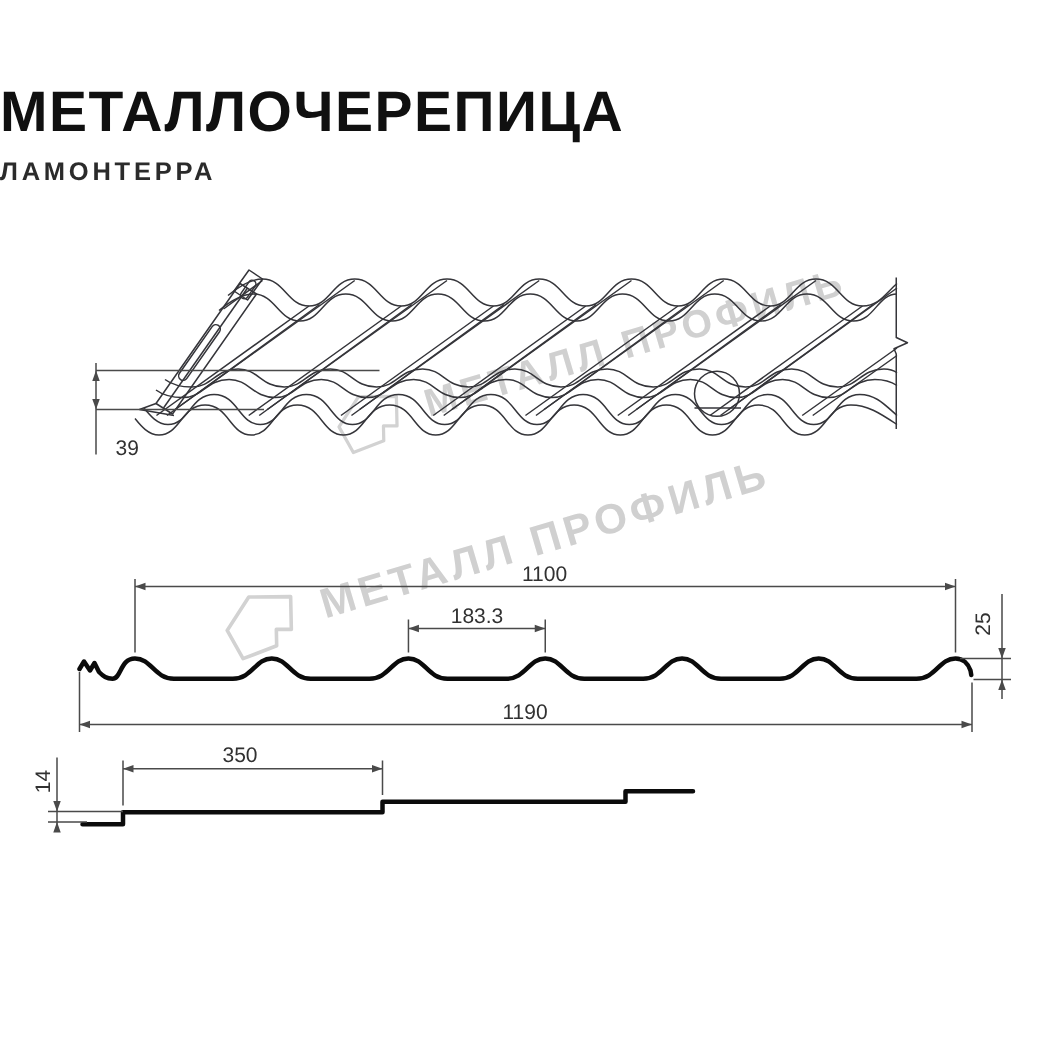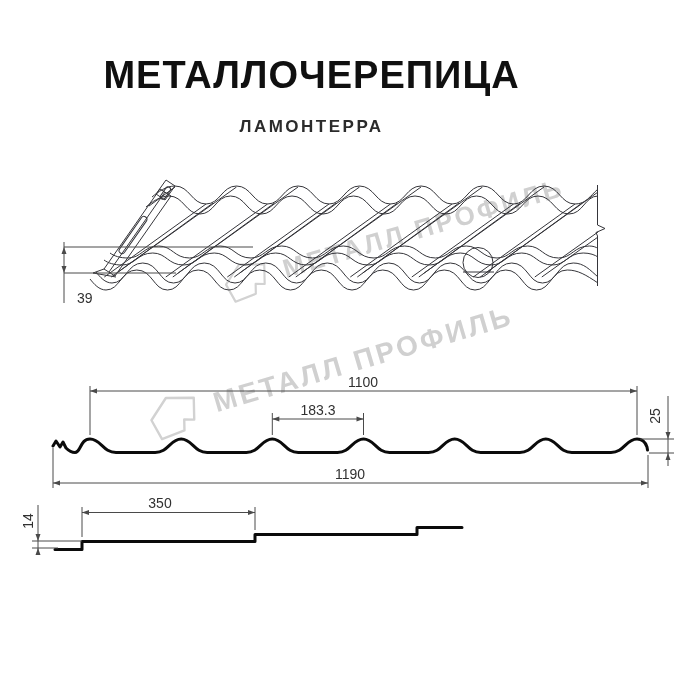--- a/index.html
+++ b/index.html
@@ -1,20 +1,20 @@
 <!DOCTYPE html>
 <html><head>
 <meta charset="utf-8">
 <style>
   html,body{margin:0;padding:0;background:#fff;}
   .page{position:relative;width:700px;height:700px;background:#ffffff;overflow:hidden;
         font-family:"Liberation Sans",sans-serif;}
-  .hdr{position:absolute;left:0;top:55px;width:623px;text-align:center;z-index:3;}
+  .hdr{position:absolute;left:0;top:55px;width:623px;text-align:left;z-index:3;}
   .title{font-size:38px;font-weight:800;letter-spacing:1px;color:#101010;line-height:1.1;}
-  .subtitle{margin-top:20px;font-size:17px;font-weight:600;letter-spacing:2.5px;color:#2b2b2b;}
+  .subtitle{margin-top:8px;font-size:17px;font-weight:600;letter-spacing:2.5px;color:#2b2b2b;}
   .wm{position:absolute;display:flex;align-items:center;gap:10px;z-index:1;
       transform-origin:0 50%;white-space:nowrap;}
   .wm-a{left:224px;top:266px;transform:rotate(-16.5deg);}
   .wm-b{left:149px;top:400px;transform:rotate(-16.5deg);}
   .wm-text{font-weight:700;color:#d0d0d0;letter-spacing:3px;}
   .wm-a .wm-text{font-size:26px;}
   .wm-b .wm-text{font-size:28px;}
   svg.draw{position:absolute;left:0;top:0;z-index:2;}
   .thin{stroke:#35353a;stroke-width:1;fill:none;stroke-linejoin:round;}
   .thick{stroke:#0b0b0b;stroke-width:3;fill:none;stroke-linejoin:round;stroke-linecap:round;}

